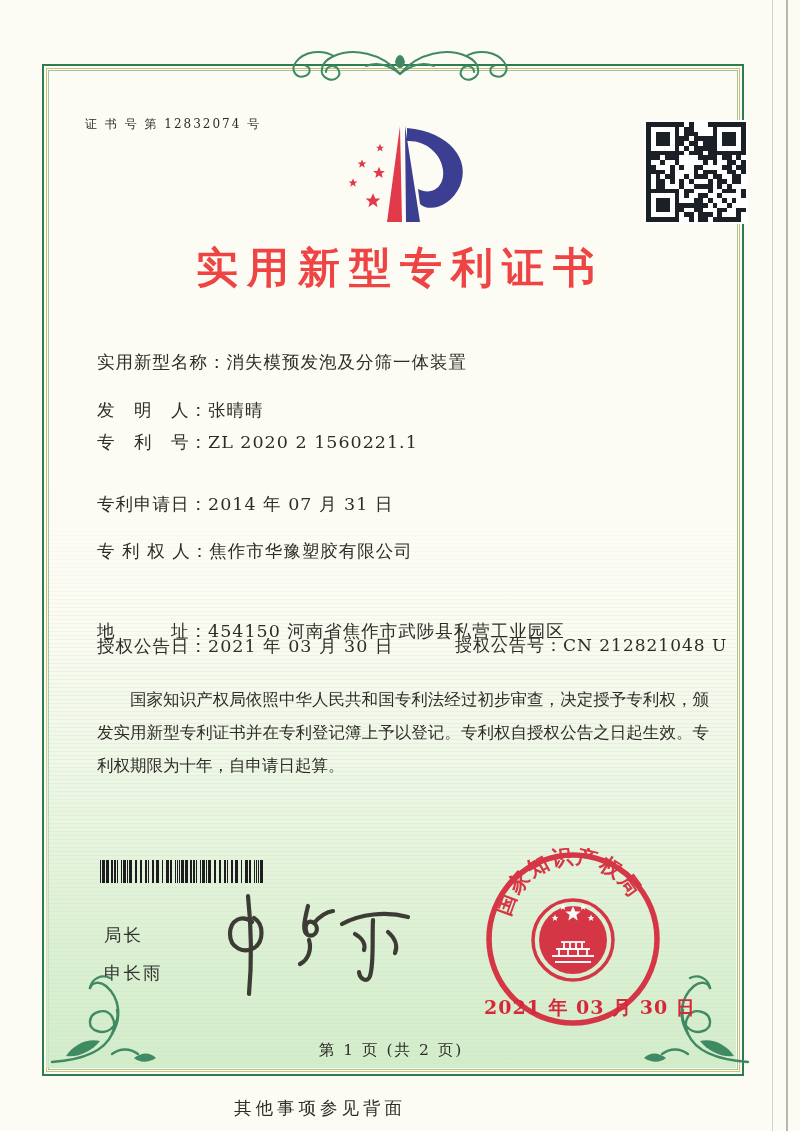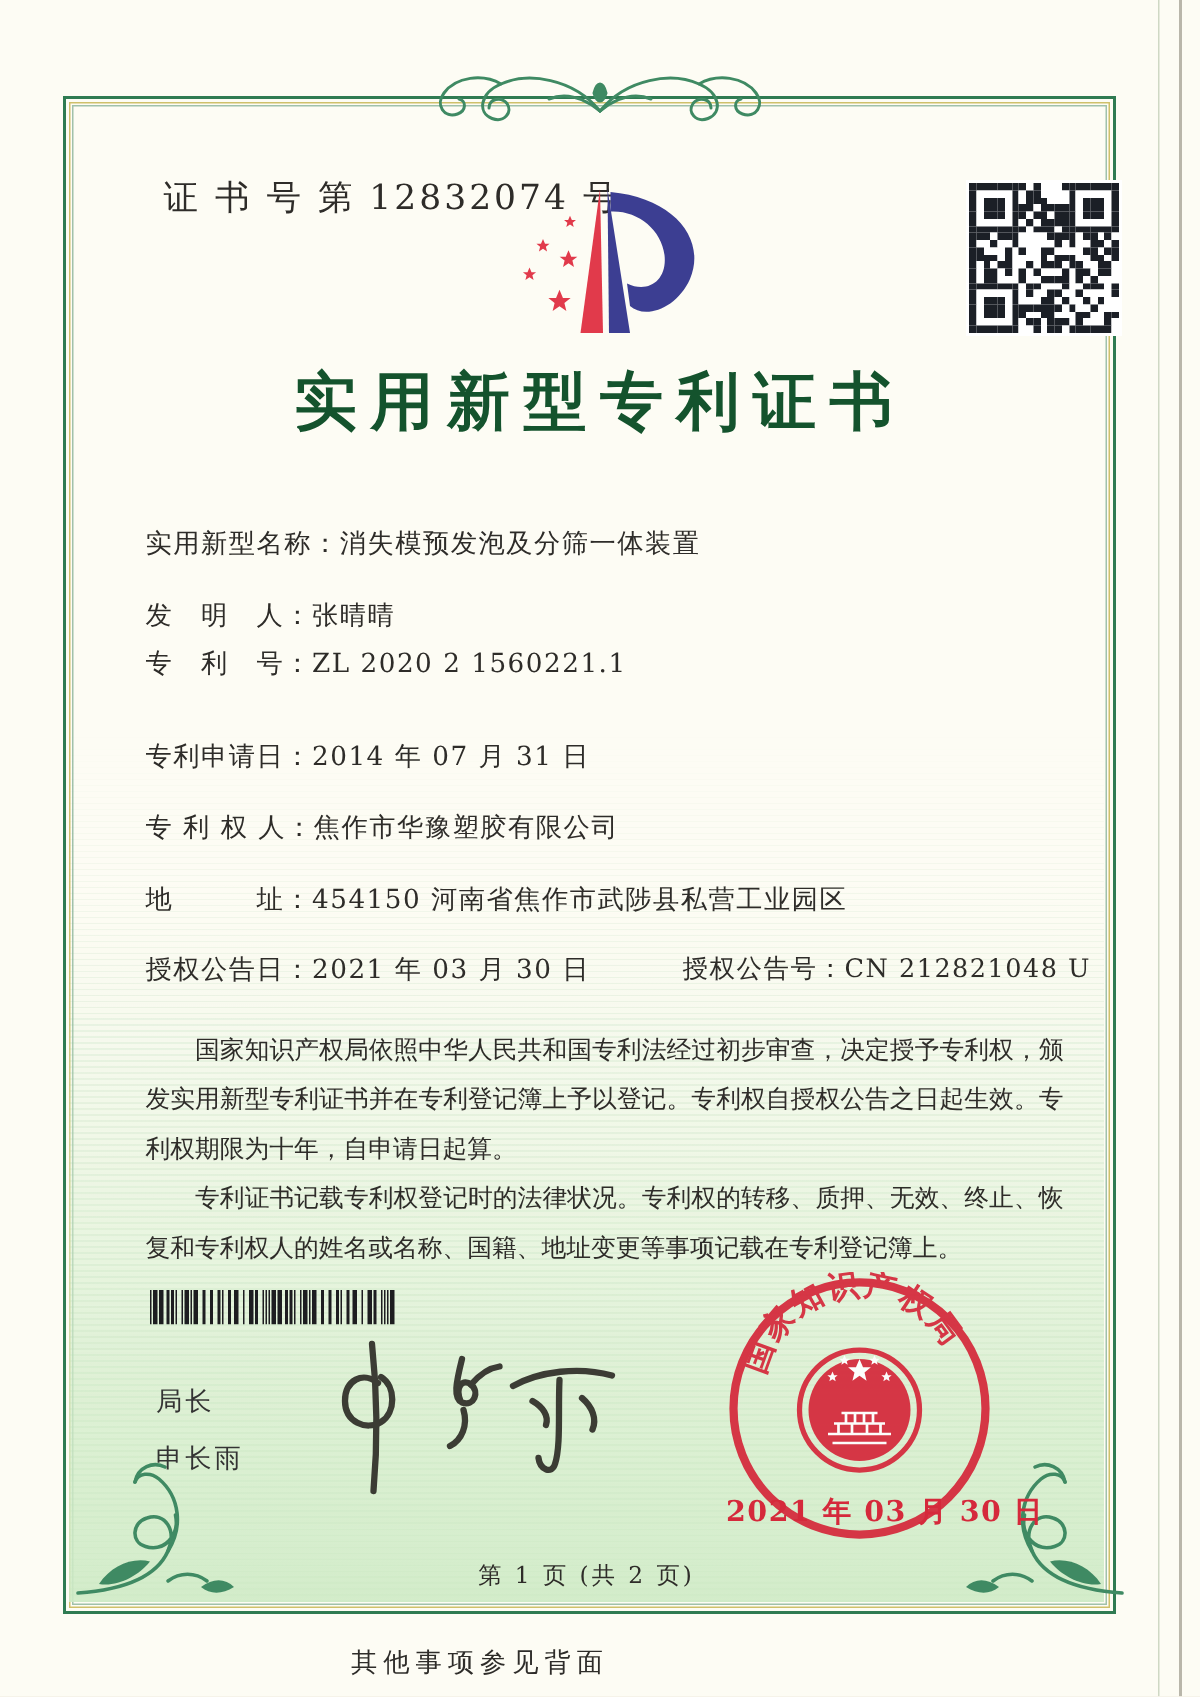--- a/index.html
+++ b/index.html
@@ -15,23 +15,23 @@
   .texture{position:absolute;left:46px;top:68px;width:690px;height:1000px;pointer-events:none;
     background:
       linear-gradient(180deg, rgba(233,245,226,0) 52%, rgba(216,239,207,.55) 72%, rgba(206,234,197,.9) 100%),
       repeating-linear-gradient(0deg, rgba(118,184,128,.22) 0 1px, rgba(0,0,0,0) 1px 4px);
     -webkit-mask-image:linear-gradient(180deg, transparent 0 42%, rgba(0,0,0,.65) 62%, #000 85%);
             mask-image:linear-gradient(180deg, transparent 0 42%, rgba(0,0,0,.65) 62%, #000 85%);}
   
   .scan-line-1{position:absolute;left:786px;top:0;width:2px;height:100%;background:#b9b6aa;}
   .scan-line-2{position:absolute;left:772px;top:0;width:1px;height:100%;background:#cfd8c4;}
 
-  .cert-number{left:109px;top:116px;font-size:23px;letter-spacing:2px;white-space:pre;}
+  .cert-number{left:85px;top:116px;font-size:12px;letter-spacing:2px;white-space:pre;}
   .title{left:0;top:240px;width:800px;text-align:center;font-size:42px;letter-spacing:9px;
-         font-weight:600;color:#14532d;}
+         font-weight:600;color:#ef4444;}
   .field-row{position:absolute;left:97px;font-size:17.5px;white-space:pre;letter-spacing:1px;}
   .gazette-2{position:absolute;left:455px;top:634px;font-size:17px;white-space:pre;letter-spacing:1px;}
   .paragraphs{left:97px;top:683px;width:612px;font-size:16.5px;line-height:33px;text-align:justify;}
   .paragraphs p{margin:0;text-indent:2em;}
 
   .barcode{left:100px;top:860px;width:226px;height:23px;overflow:hidden;white-space:nowrap;}
   .barcode i{display:inline-block;height:100%;background:#1d1d20;vertical-align:top;}
 
   .signer{left:104px;top:916px;font-size:17.5px;line-height:38px;letter-spacing:2px;
           font-family:"DejaVu Sans","Liberation Sans",sans-serif;color:#333;}
@@ -555,27 +555,26 @@
       </div>
   </div>
 
   <div class="abs title">实用新型专利证书</div>
 
   <div class="field-row" style="top:350px"><span>实用新型名称：</span><span>消失模预发泡及分筛一体装置</span></div>
   <div class="field-row" style="top:398px"><span>发　明　人：</span><span>张晴晴</span></div>
   <div class="field-row" style="top:430px"><span>专　利　号：</span><span>ZL 2020 2 1560221.1</span></div>
   <div class="field-row" style="top:492px"><span>专利申请日：</span><span>2014 年 07 月 31 日</span></div>
   <div class="field-row" style="top:539px"><span>专 利 权 人：</span><span>焦作市华豫塑胶有限公司</span></div>
-  <div class="field-row" style="top:587px"><span>地　　　址：</span><span>454150 河南省焦作市武陟县私营工业园区</span></div>
+  <div class="field-row" style="top:619px"><span>地　　　址：</span><span>454150 河南省焦作市武陟县私营工业园区</span></div>
   <div class="field-row" style="top:634px"><span>授权公告日：</span><span>2021 年 03 月 30 日</span></div>
   <div class="gazette-2"><span>授权公告号：</span><span>CN 212821048 U</span></div>
 
   <div class="abs paragraphs">
     <p>国家知识产权局依照中华人民共和国专利法经过初步审查，决定授予专利权，颁发实用新型专利证书并在专利登记簿上予以登记。专利权自授权公告之日起生效。专利权期限为十年，自申请日起算。</p>
-    <p>专利证书记载专利权登记时的法律状况。专利权的转移、质押、无效、终止、恢复和专利权人的姓名或名称、国籍、地址变更等事项记载在专利登记簿上。</p>
   </div>
 
   <div class="abs barcode"><i style="width: 1px; margin-right: 1px;"></i><i style="width: 3px; margin-right: 1px;"></i><i style="width: 3px; margin-right: 2px;"></i><i style="width: 2px; margin-right: 1px;"></i><i style="width: 2px; margin-right: 1px;"></i><i style="width: 1px; margin-right: 3px;"></i><i style="width: 1px; margin-right: 1px;"></i><i style="width: 3px; margin-right: 1px;"></i><i style="width: 1px; margin-right: 1px;"></i><i style="width: 3px; margin-right: 3px;"></i><i style="width: 2px; margin-right: 3px;"></i><i style="width: 2px; margin-right: 3px;"></i><i style="width: 2px; margin-right: 1px;"></i><i style="width: 1px; margin-right: 3px;"></i><i style="width: 2px; margin-right: 2px;"></i><i style="width: 3px; margin-right: 3px;"></i><i style="width: 1px; margin-right: 3px;"></i><i style="width: 3px; margin-right: 1px;"></i><i style="width: 2px; margin-right: 3px;"></i><i style="width: 1px; margin-right: 1px;"></i><i style="width: 1px; margin-right: 1px;"></i><i style="width: 1px; margin-right: 1px;"></i><i style="width: 3px; margin-right: 1px;"></i><i style="width: 3px; margin-right: 2px;"></i><i style="width: 2px; margin-right: 1px;"></i><i style="width: 2px; margin-right: 1px;"></i><i style="width: 1px; margin-right: 3px;"></i><i style="width: 1px; margin-right: 1px;"></i><i style="width: 3px; margin-right: 1px;"></i><i style="width: 1px; margin-right: 1px;"></i><i style="width: 3px; margin-right: 3px;"></i><i style="width: 2px; margin-right: 3px;"></i><i style="width: 2px; margin-right: 3px;"></i><i style="width: 2px; margin-right: 1px;"></i><i style="width: 1px; margin-right: 3px;"></i><i style="width: 2px; margin-right: 2px;"></i><i style="width: 3px; margin-right: 3px;"></i><i style="width: 1px; margin-right: 3px;"></i><i style="width: 3px; margin-right: 1px;"></i><i style="width: 2px; margin-right: 3px;"></i><i style="width: 1px; margin-right: 1px;"></i><i style="width: 1px; margin-right: 1px;"></i><i style="width: 1px; margin-right: 1px;"></i><i style="width: 3px; margin-right: 1px;"></i></div>
 
   <div class="abs signer">
     <div>局长</div>
     <div>申长雨</div>
   </div>
 
   <svg class="abs signature-svg" width="220" height="112" viewBox="0 0 220 112">

